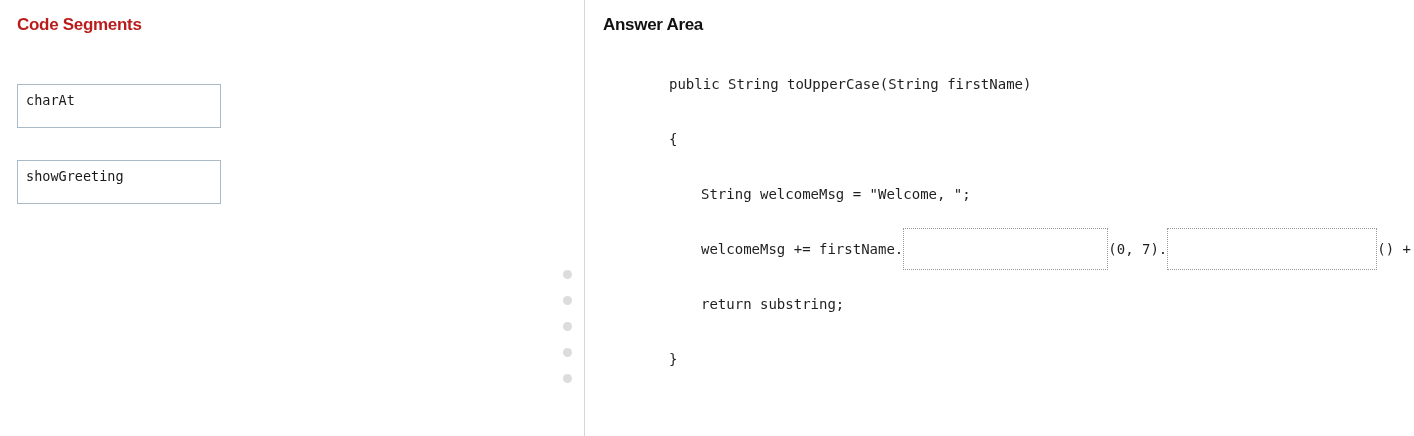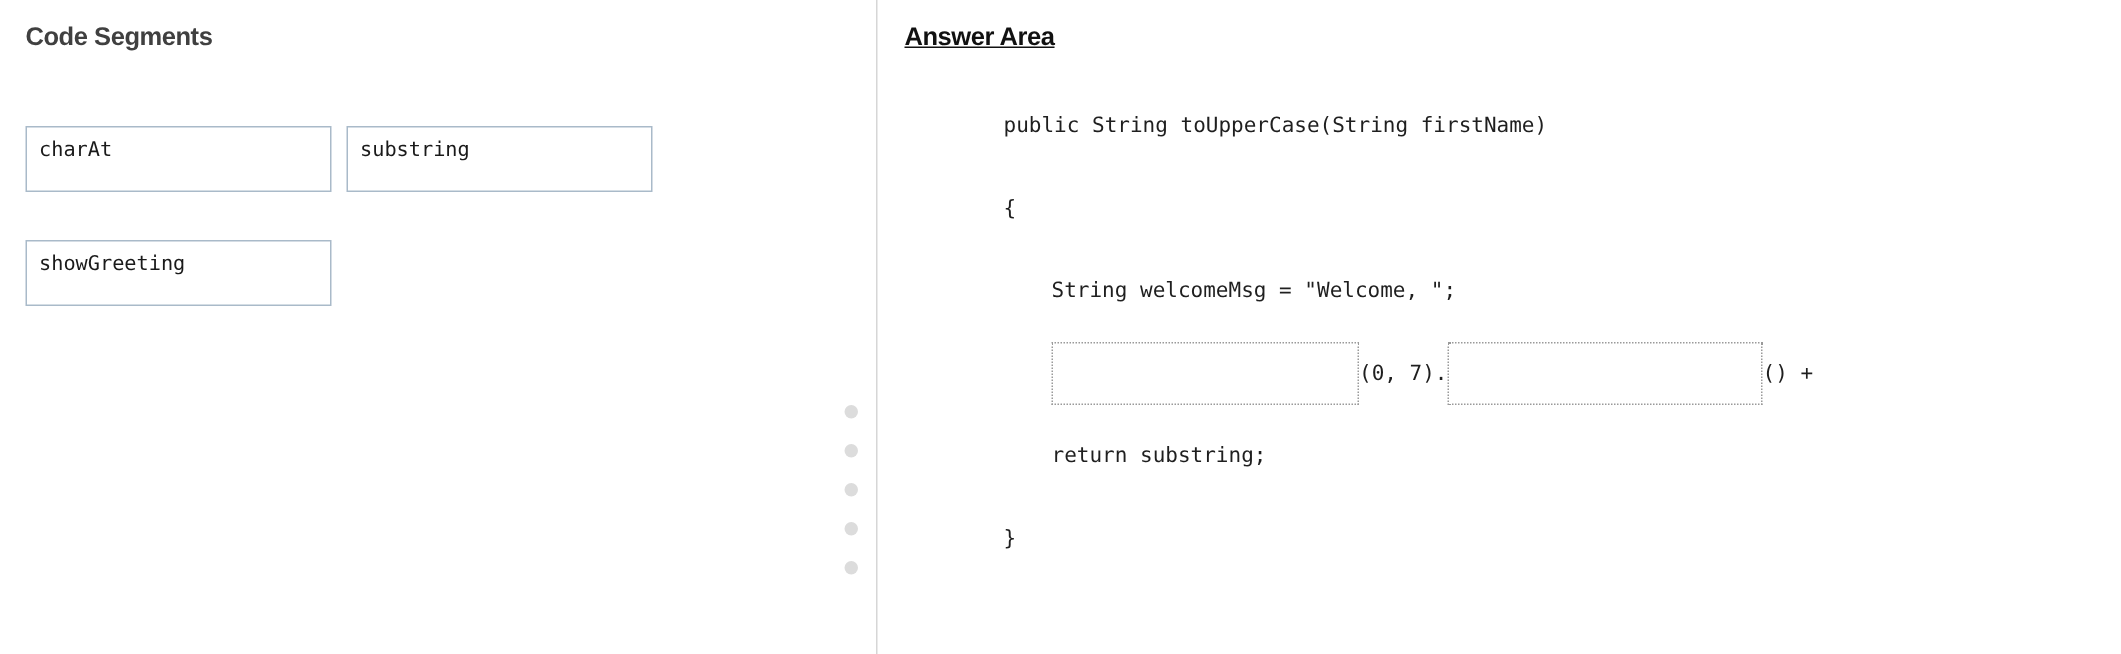--- a/index.html
+++ b/index.html
@@ -22,21 +22,21 @@
     left: 0; top: 0;
     width: 584px; height: 436px;
   }
   #code-segments-title {
     position: absolute;
     left: 17px; top: 15px;
     font-size: 17px;
     font-weight: bold;
     font-family: "Liberation Sans", sans-serif;
     letter-spacing: -0.3px;
-    color: #404040;
+    color: #b91c1c;
   }
   .segment-grid {
     position: absolute;
     left: 17px; top: 52px;
     width: 420px;
   }
   .segment-row {
     display: flex;
     gap: 10px;
     margin-bottom: 8px;
@@ -83,21 +83,20 @@
     left: 585px; top: 0;
     width: 829px; height: 436px;
   }
   #answer-area-title {
     position: absolute;
     left: 18px; top: 15px;
     font-size: 17px;
     font-weight: bold;
     letter-spacing: -0.3px;
     color: #111111;
-    text-decoration: underline;
   }
 
   #code-listing {
     position: absolute;
     left: 0; top: 56px;
     width: 829px;
     font-family: "DejaVu Sans Mono", monospace;
     font-size: 14px;
     color: #1f1f1f;
   }
@@ -126,21 +125,20 @@
 </head>
 <body>
 
 <div id="left-panel">
 
   <div id="code-segments-title">Code Segments</div>
 
   <div class="segment-grid">
     <div class="segment-row">
       <div class="segment-box">charAt</div>
-      <div class="segment-box">substring</div>
     </div>
     <div class="segment-row">
       <div class="segment-box">showGreeting</div>
     </div>
   </div>
 </div>
 
 <div id="divider"></div>
 
 <div id="drag-handle">
@@ -163,20 +161,21 @@
 
     <div class="code-line indent-0">
       <span>{</span>
     </div>
 
     <div class="code-line indent-1">
       <span>String welcomeMsg = "Welcome, ";</span>
     </div>
 
     <div class="code-line indent-1">
+      <span>welcomeMsg += firstName.</span>
       <span class="drop-zone dz-w205"></span>
       <span>(0, 7).</span>
       <span class="drop-zone dz-w210"></span>
       <span>() +</span>
     </div>
 
 
     <div class="code-line indent-1">
       <span>return substring;</span>
     </div>

